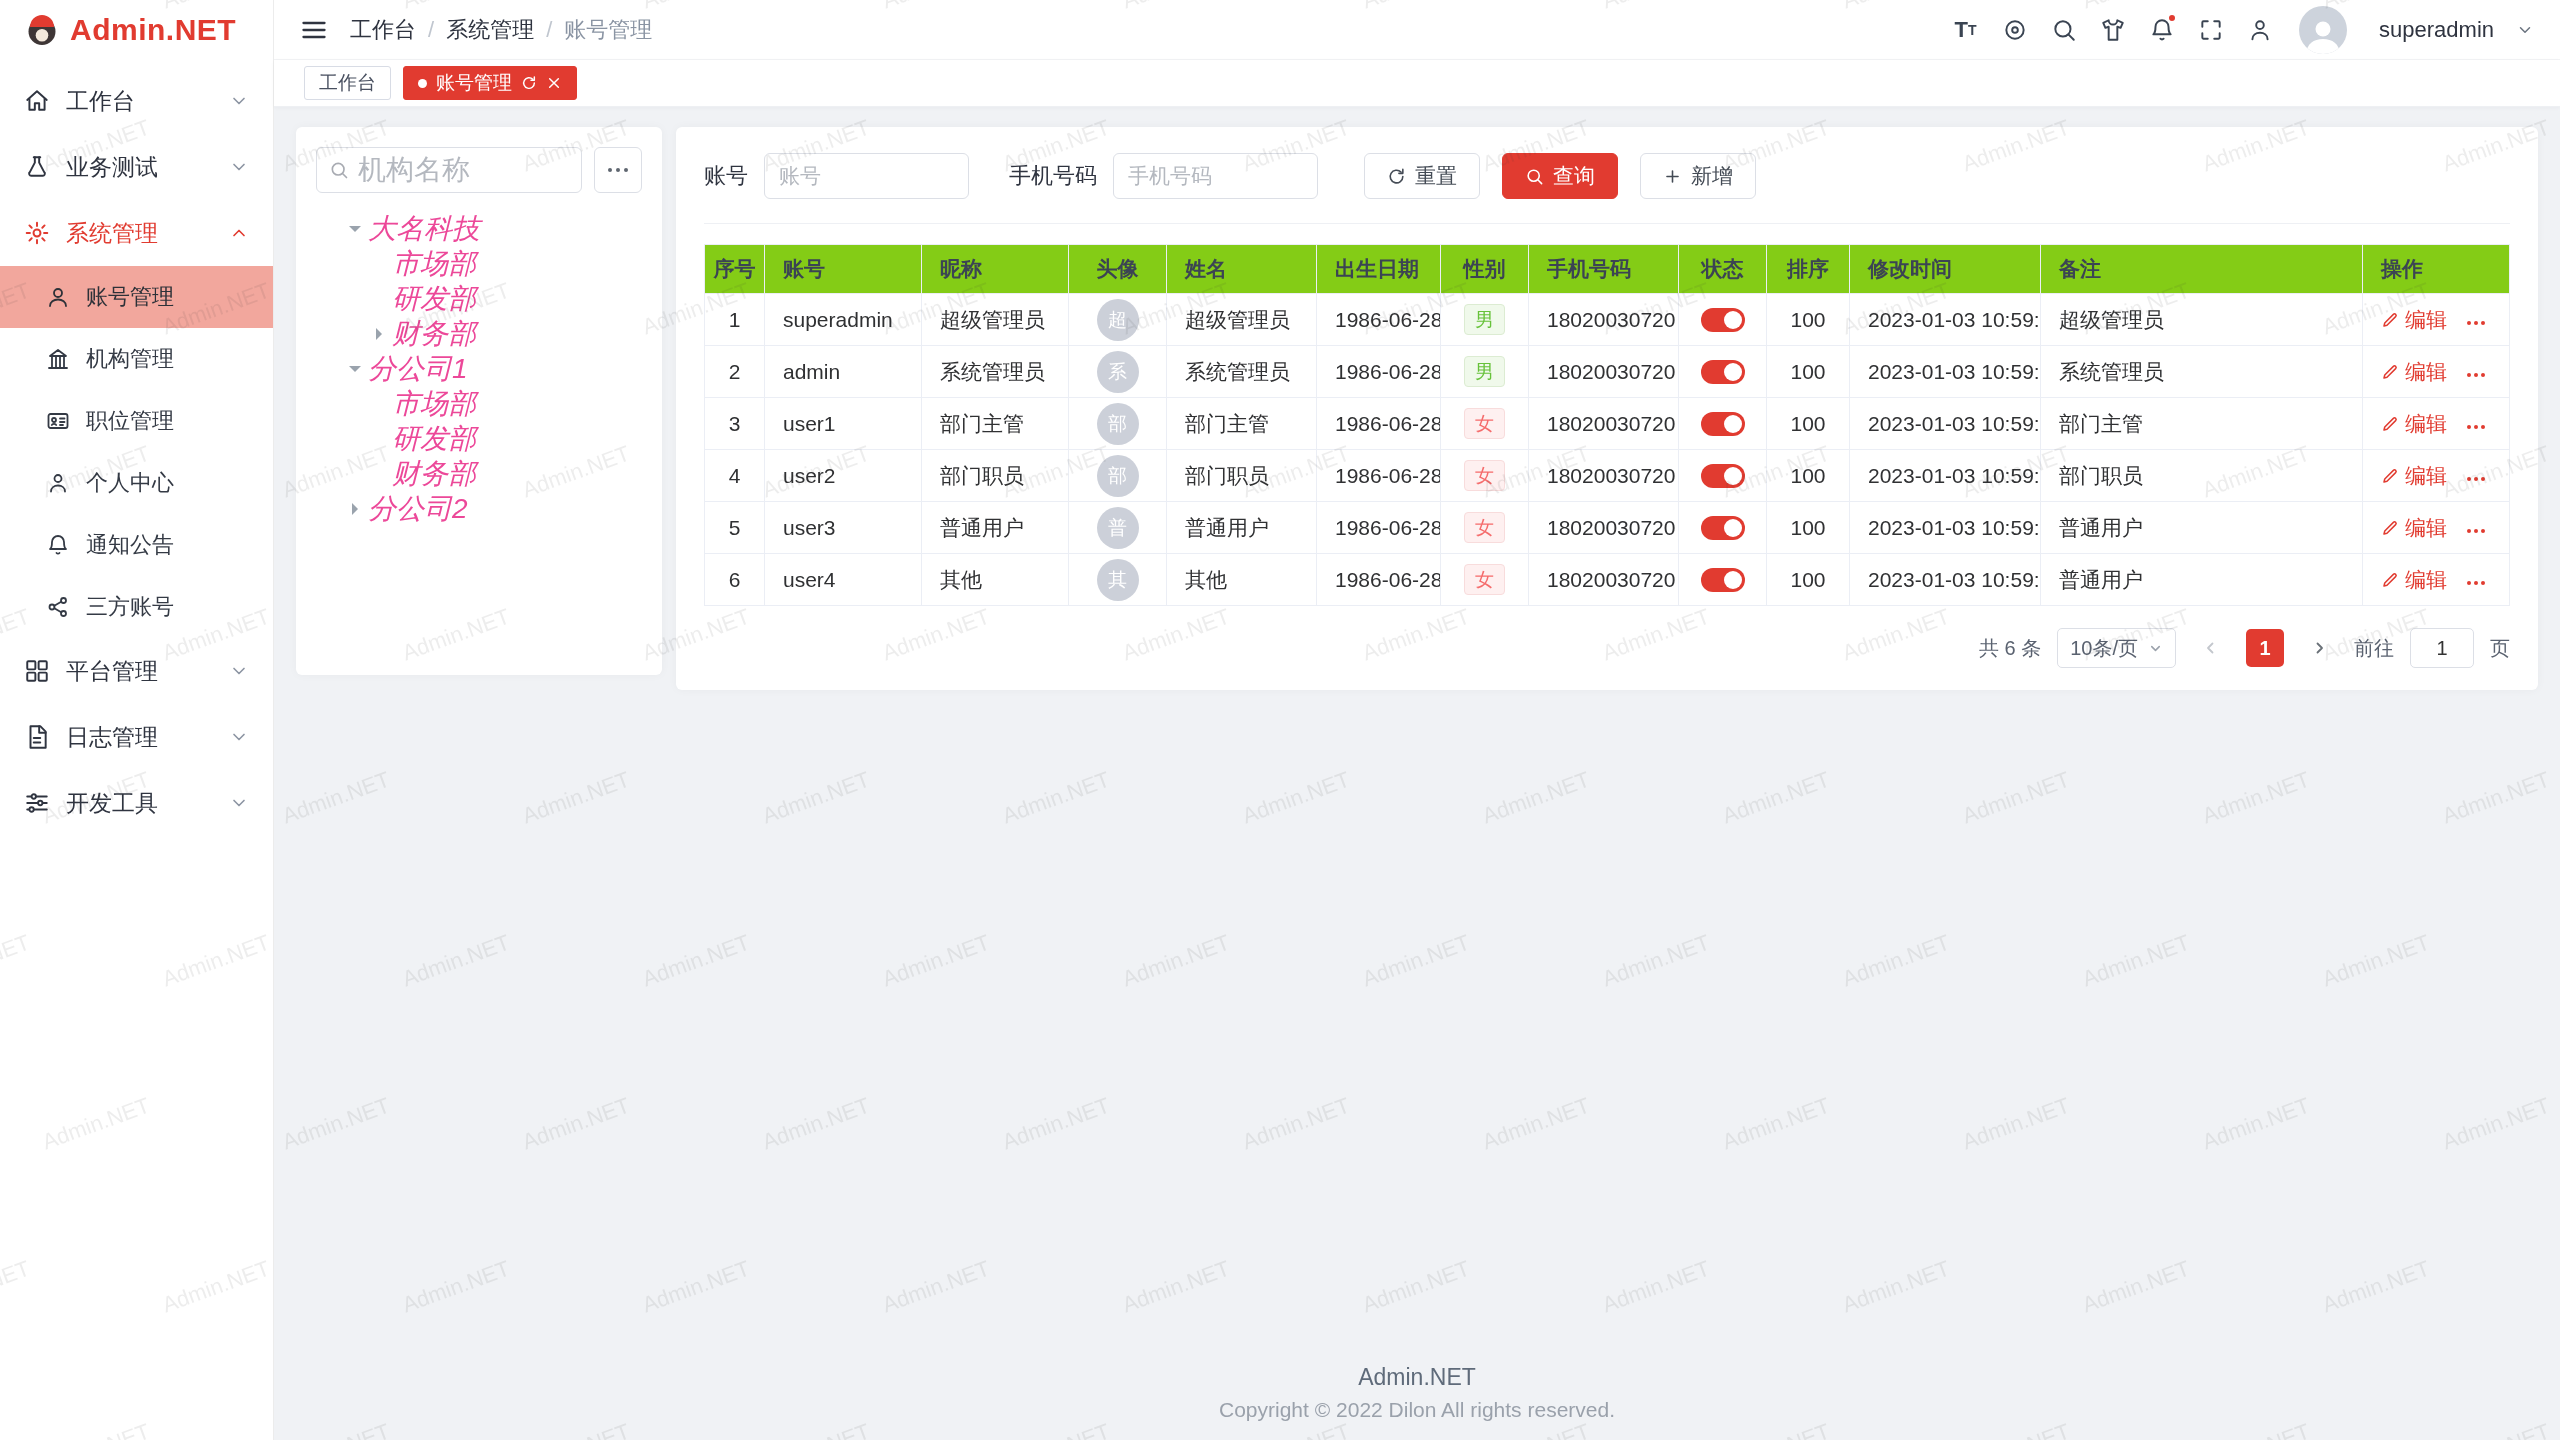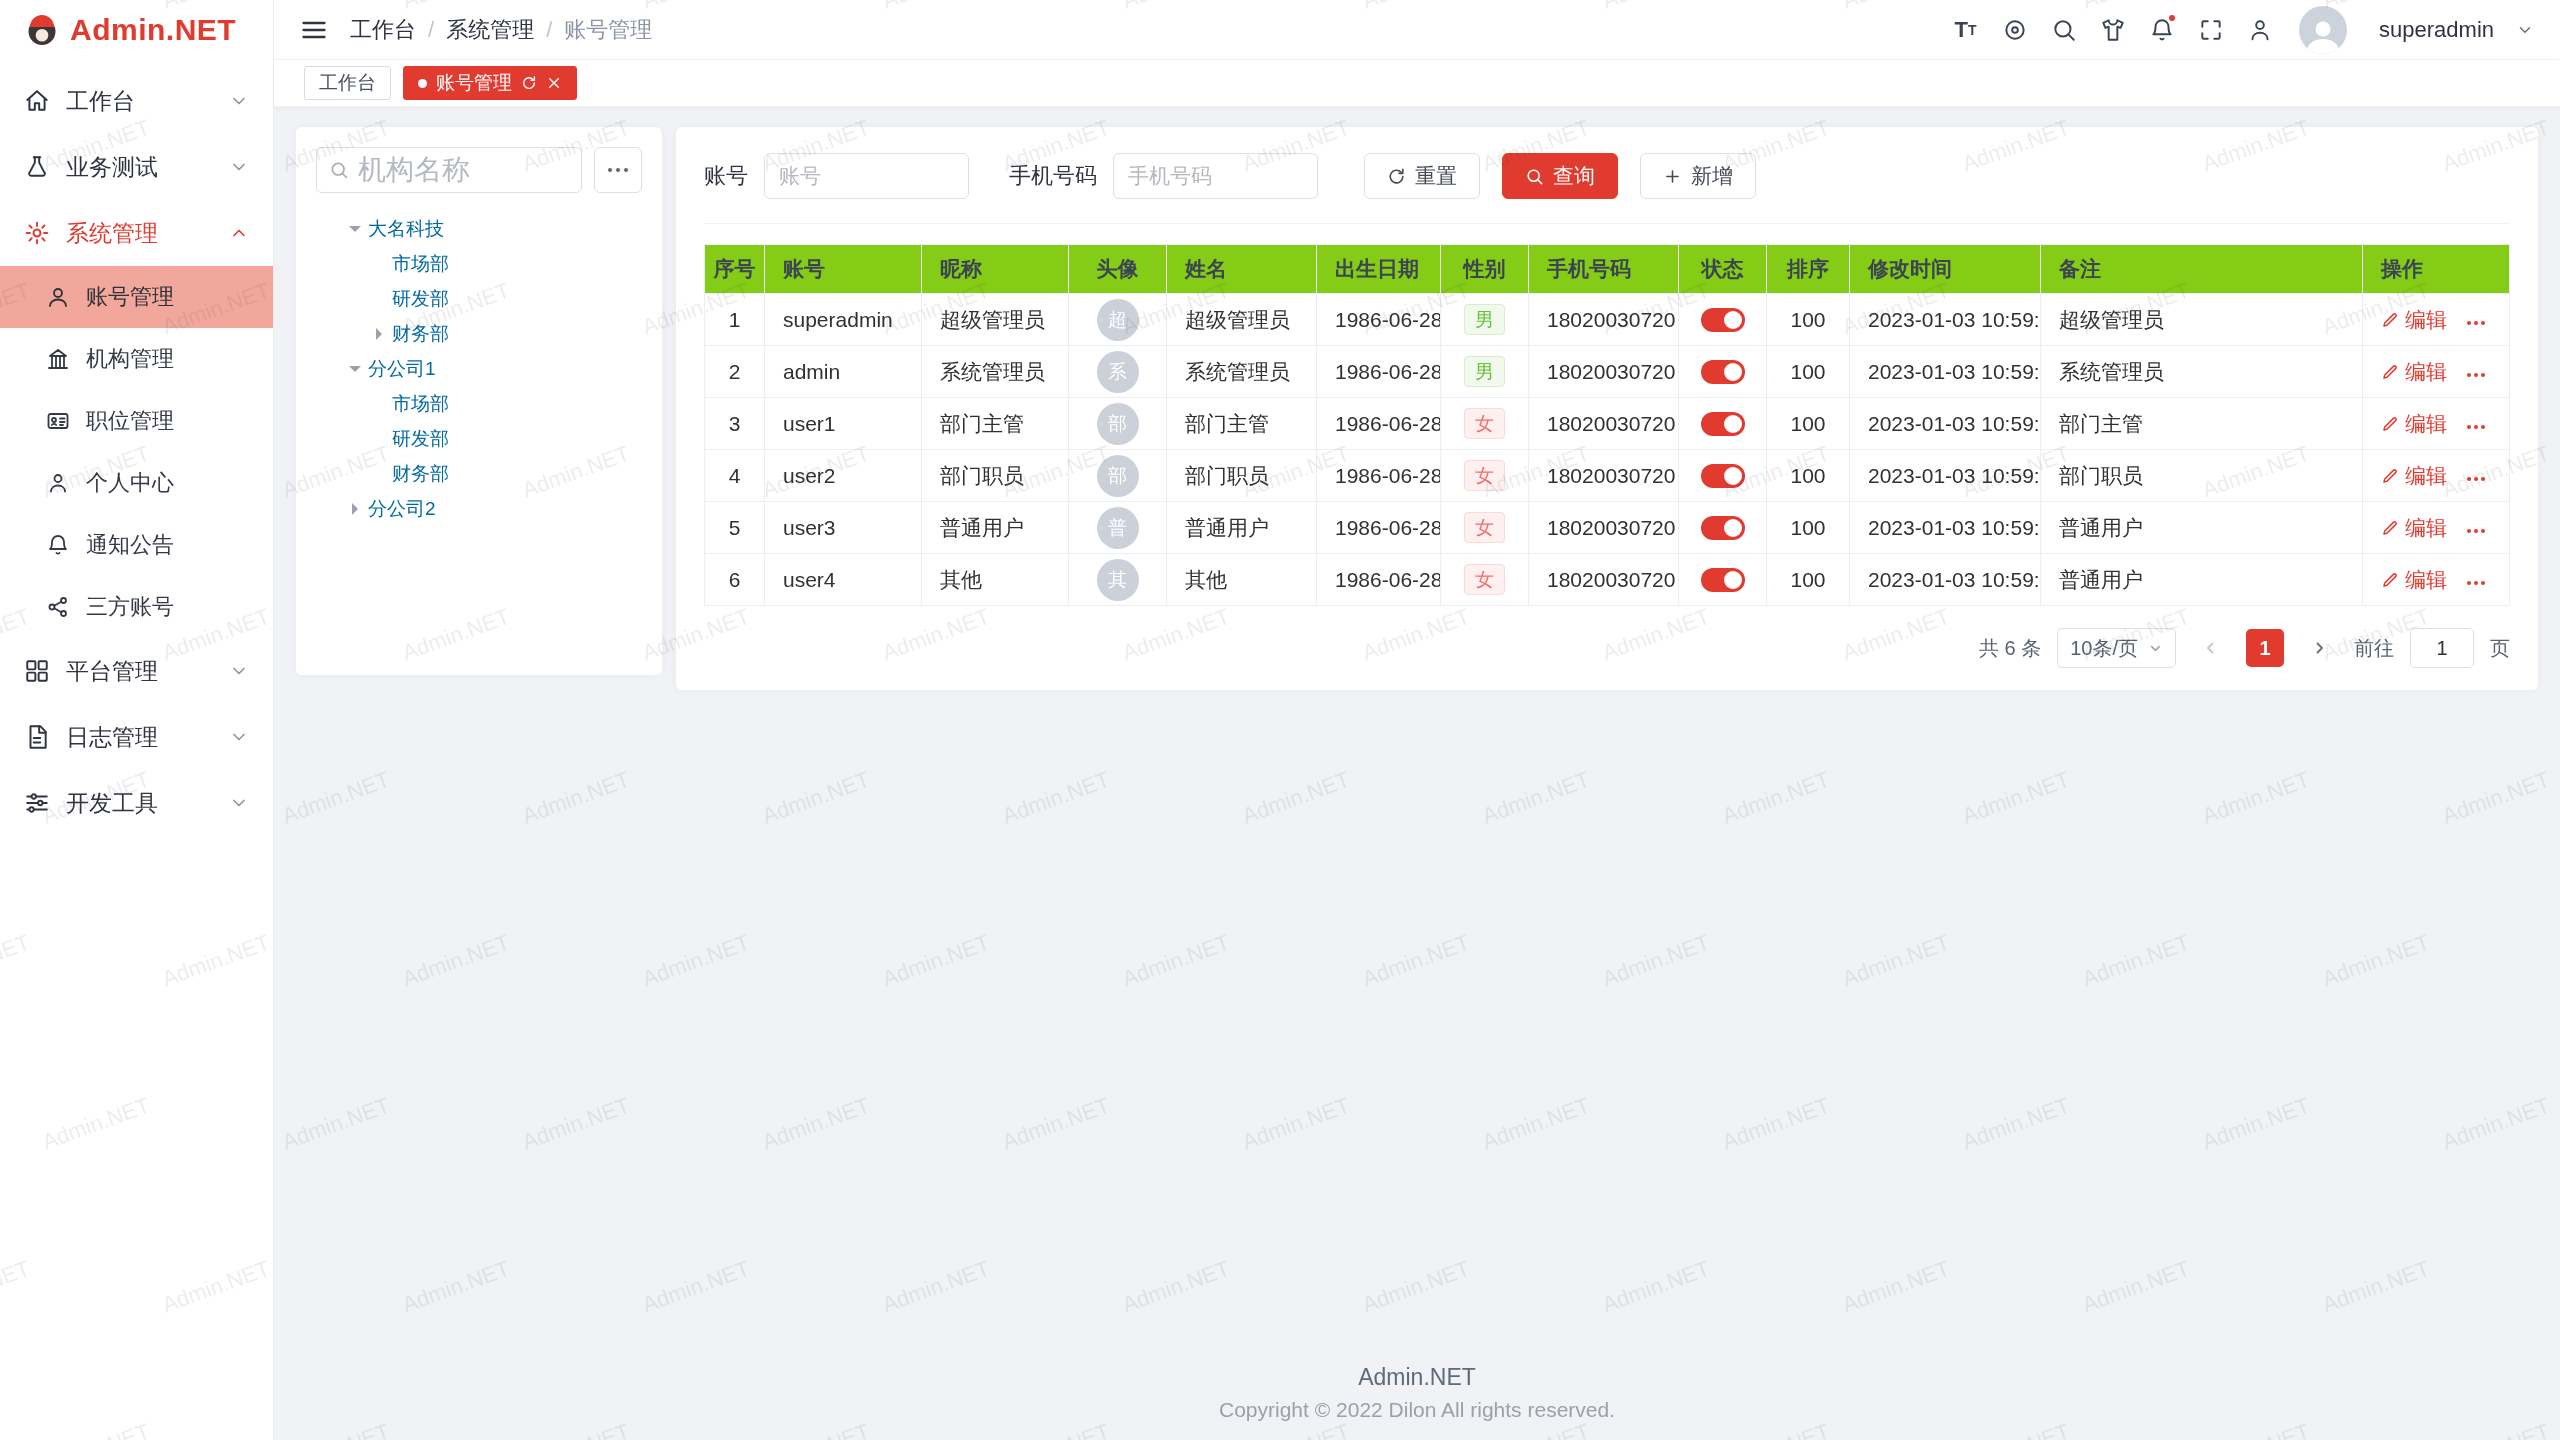--- a/index.html
+++ b/index.html
@@ -63,21 +63,21 @@
 
   
   .org-panel{width:366px;height:548px;padding:20px;flex-shrink:0;}
   .org-search{display:flex;gap:12px;}
   .search-box{flex:1;height:46px;border:1px solid #dcdfe6;border-radius:6px;display:flex;align-items:center;padding:0 12px;gap:9px;color:#a8abb2;background:#fff;min-width:0;}
   .search-box svg{width:20px;height:20px;flex-shrink:0;}
   .search-box input{border:none;outline:none;flex:1;font-size:28px;min-width:0;color:#333;background:transparent;}
   .search-box input::placeholder{color:#b4b8bf;}
   .more-btn{width:48px;height:46px;border:1px solid #dcdfe6;border-radius:6px;display:flex;align-items:center;justify-content:center;gap:4px;cursor:pointer;background:#fff;}
   .more-btn i{width:4px;height:4px;border-radius:50%;background:#5f6670;}
-  .tree{margin-top:18px;font-size:19px;color:#0369a1;}
+  .tree{margin-top:18px;font-size:28px;color:#ec4899;font-style:italic;}
   .tnode{height:35px;display:flex;align-items:center;cursor:pointer;}
   .tnode .cwrap{width:26px;display:flex;justify-content:center;flex-shrink:0;}
   .tnode.lvl0{padding-left:26px;}
   .tnode.lvl1{padding-left:50px;}
   .caret-down{width:0;height:0;border:6px solid transparent;border-top-color:#9aa3ad;margin-top:6px;}
   .caret-right{width:0;height:0;border:6px solid transparent;border-left-color:#9aa3ad;margin-left:5px;}
 
   
   .main-panel{flex:1;padding:26px 28px 22px;min-width:0;}
   .filter-row{display:flex;align-items:center;font-size:22px;color:#2f3440;}

